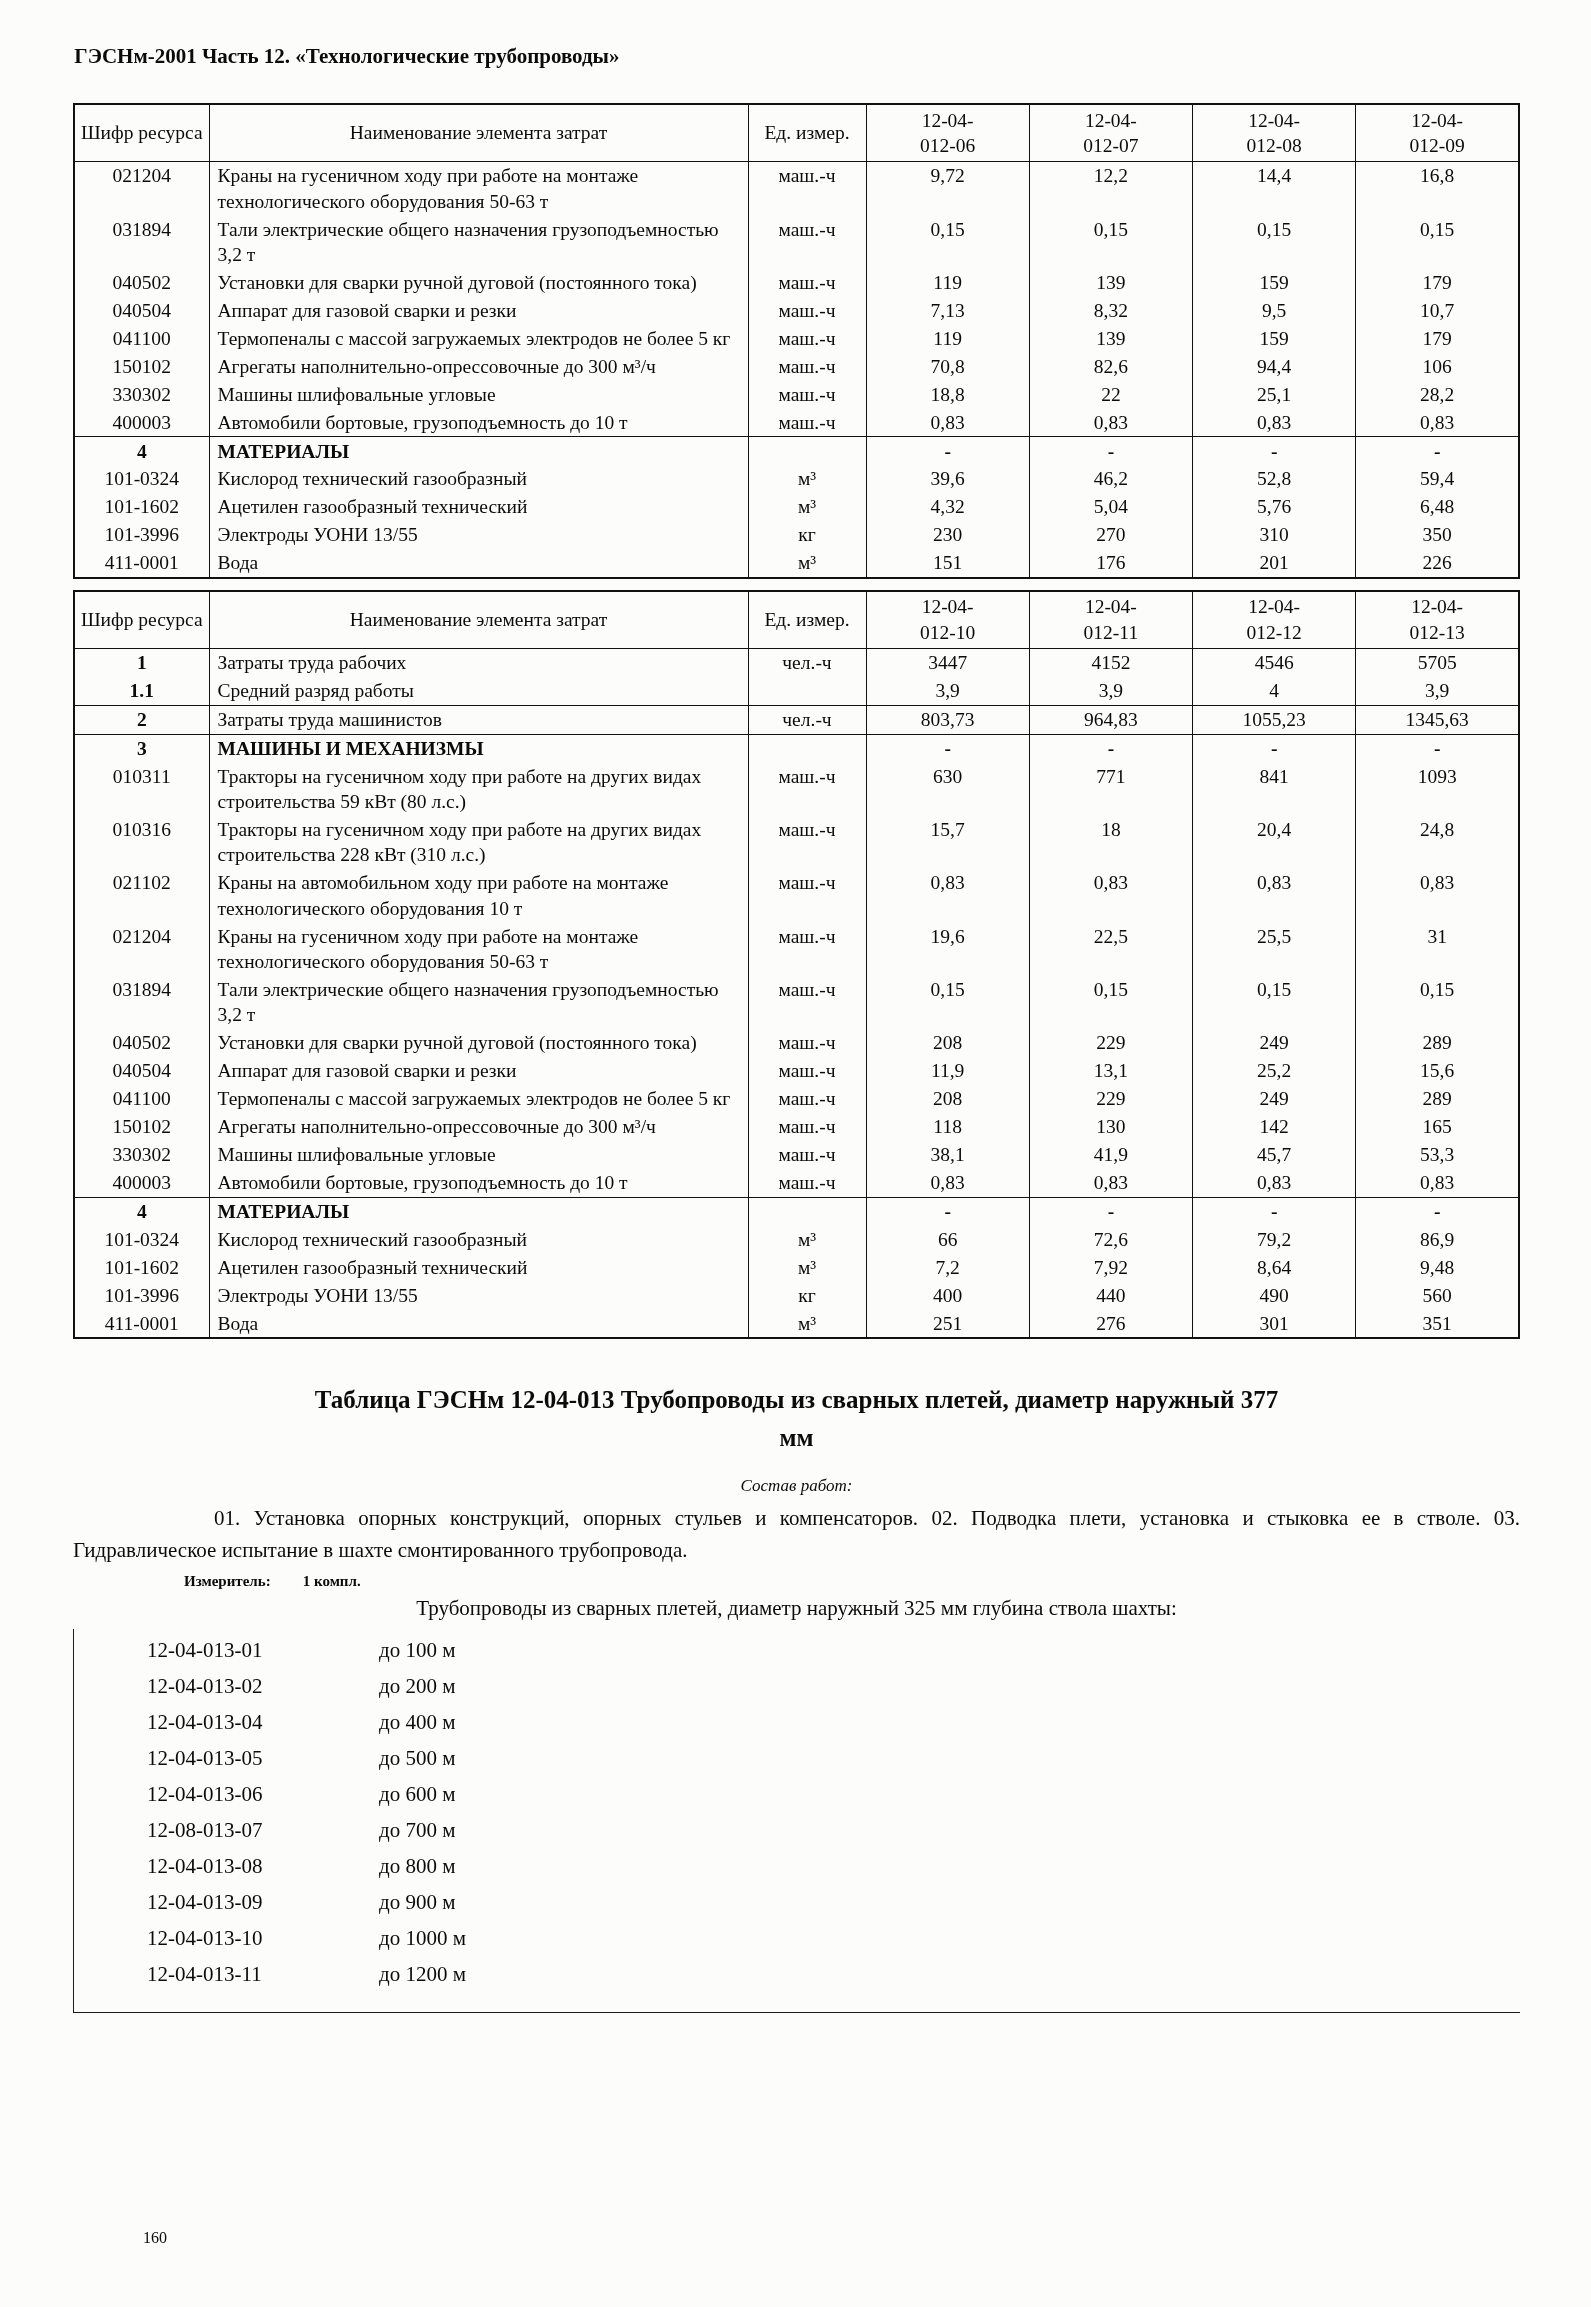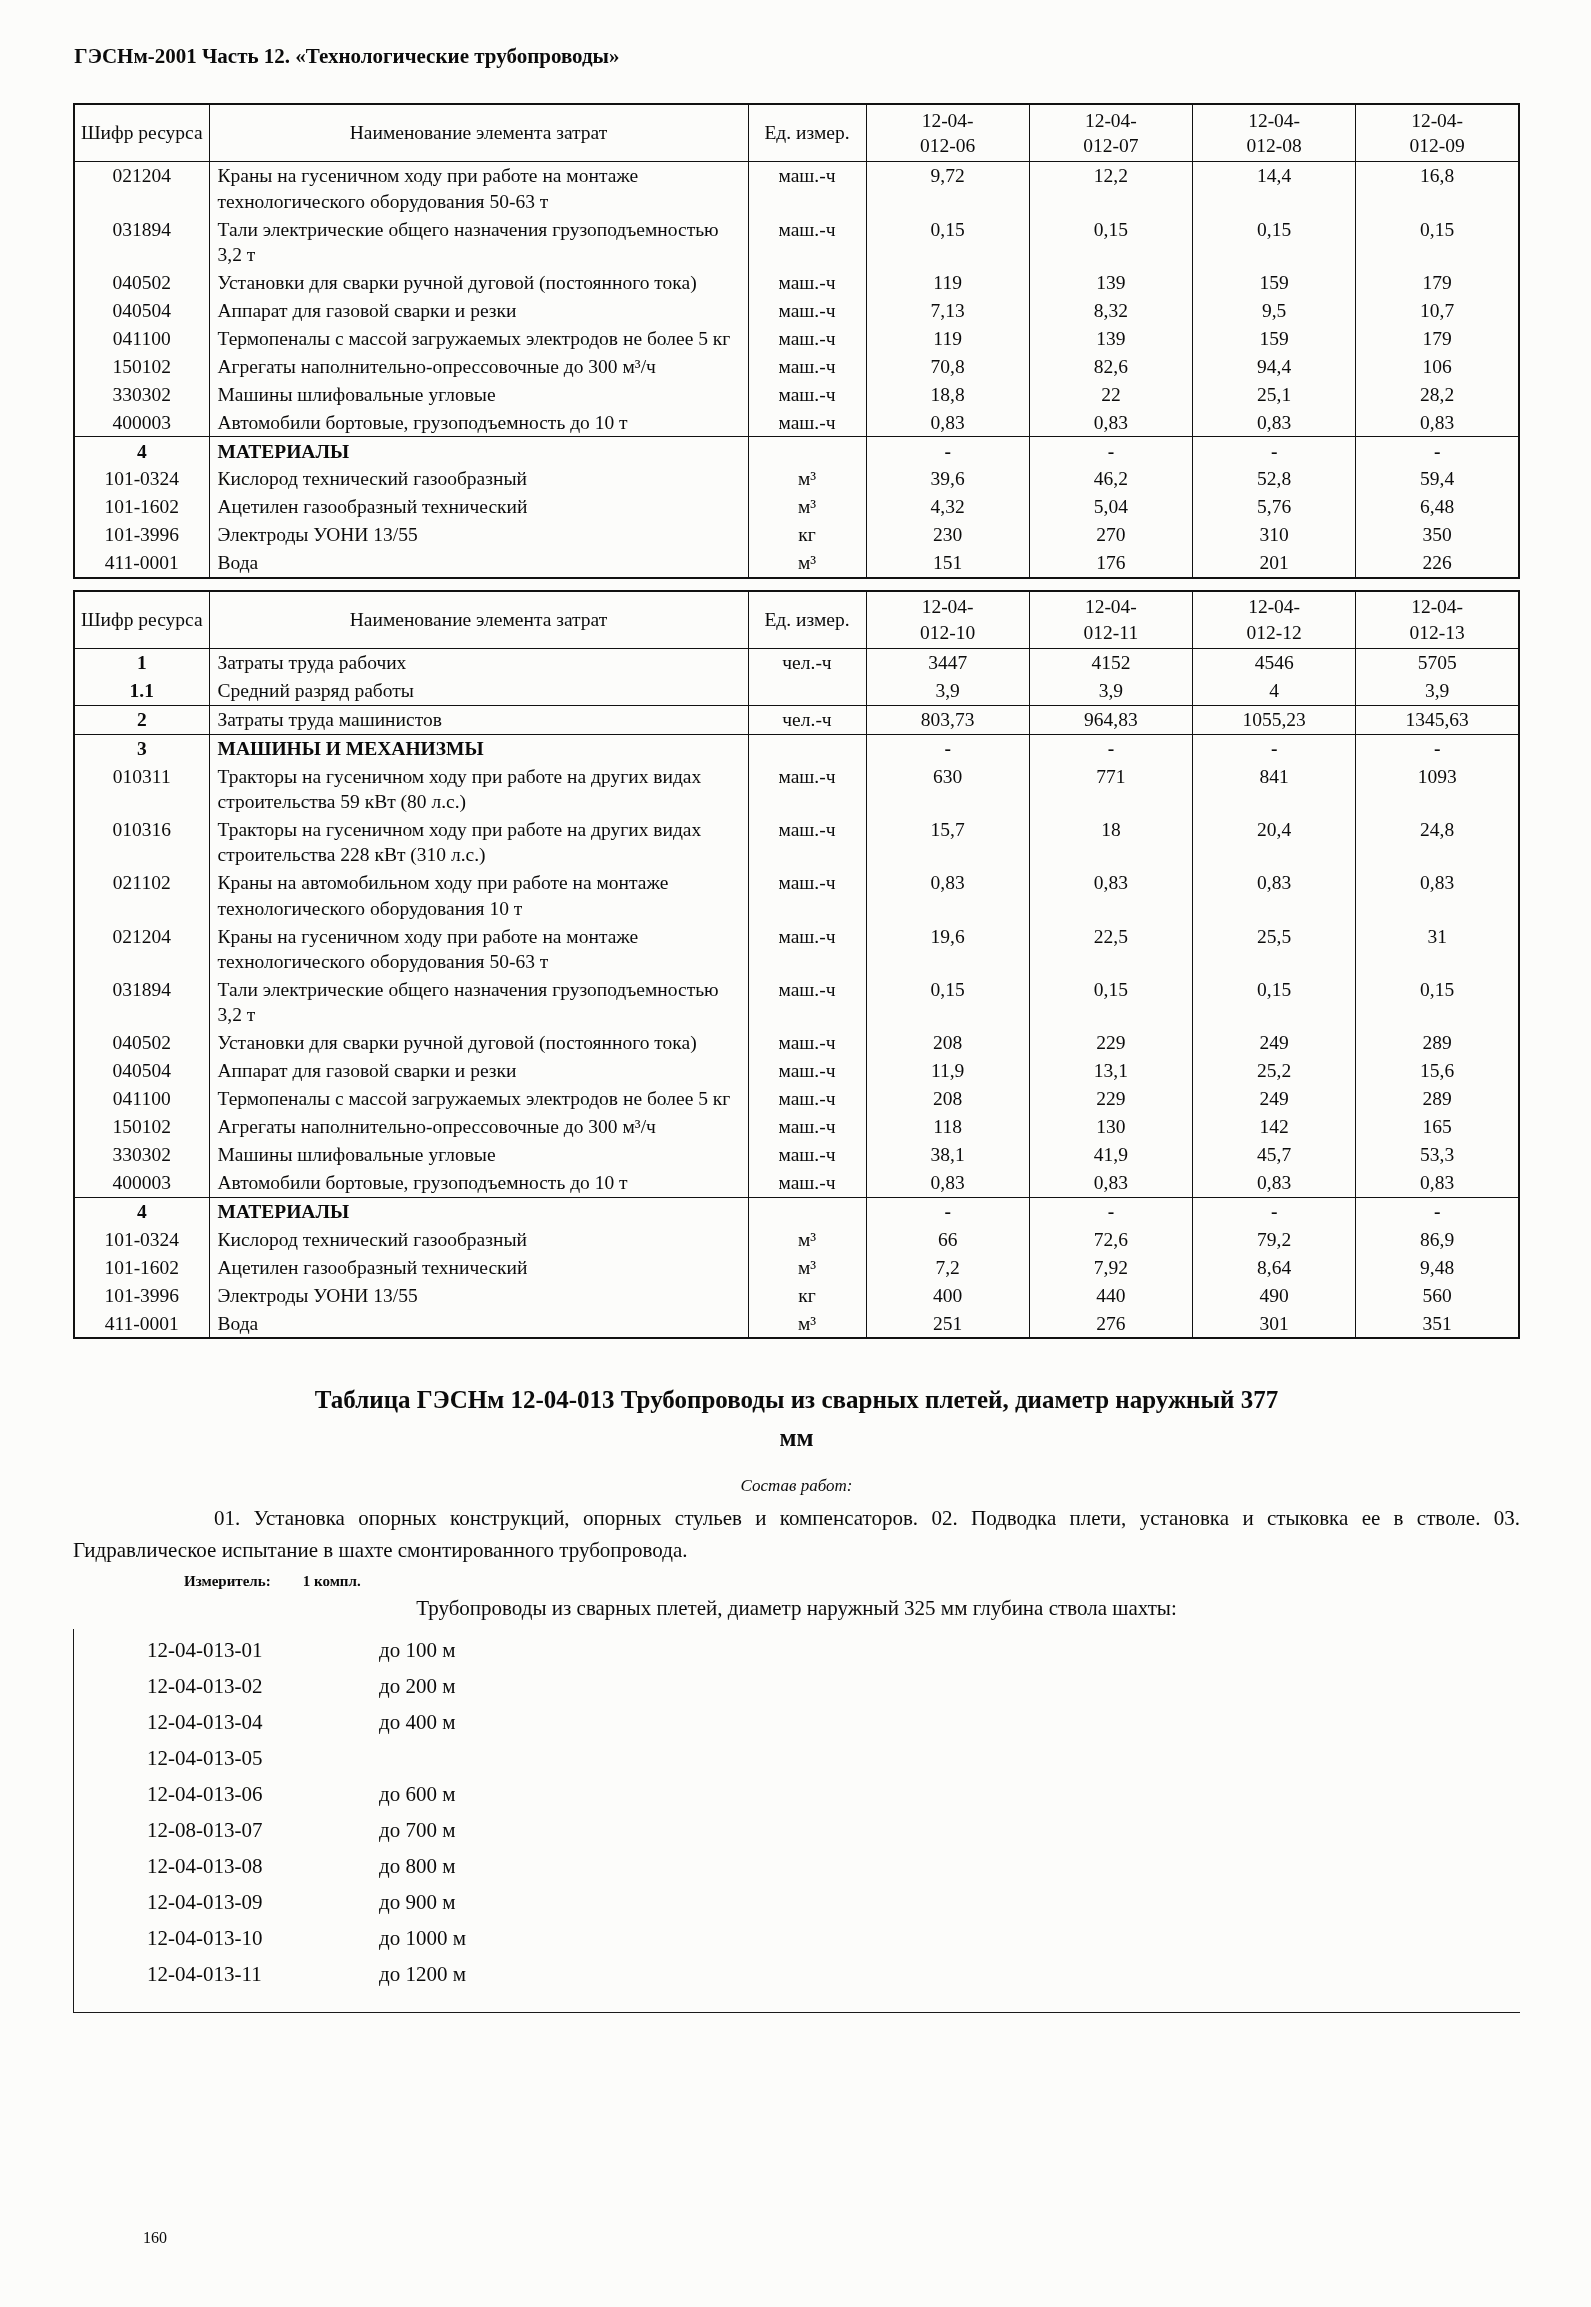--- a/index.html
+++ b/index.html
@@ -488,20 +488,21 @@
         <div class="code-row">
           <span class="code-col">12-04-013-02</span>
           <span class="desc-col">до 200 м</span>
         </div>
         <div class="code-row">
           <span class="code-col">12-04-013-04</span>
           <span class="desc-col">до 400 м</span>
         </div>
         <div class="code-row">
           <span class="code-col">12-04-013-05</span>
+          <span class="desc-col">до 500 м</span>
         </div>
         <div class="code-row">
           <span class="code-col">12-04-013-06</span>
           <span class="desc-col">до 600 м</span>
         </div>
         <div class="code-row">
           <span class="code-col">12-08-013-07</span>
           <span class="desc-col">до 700 м</span>
         </div>
         <div class="code-row">

